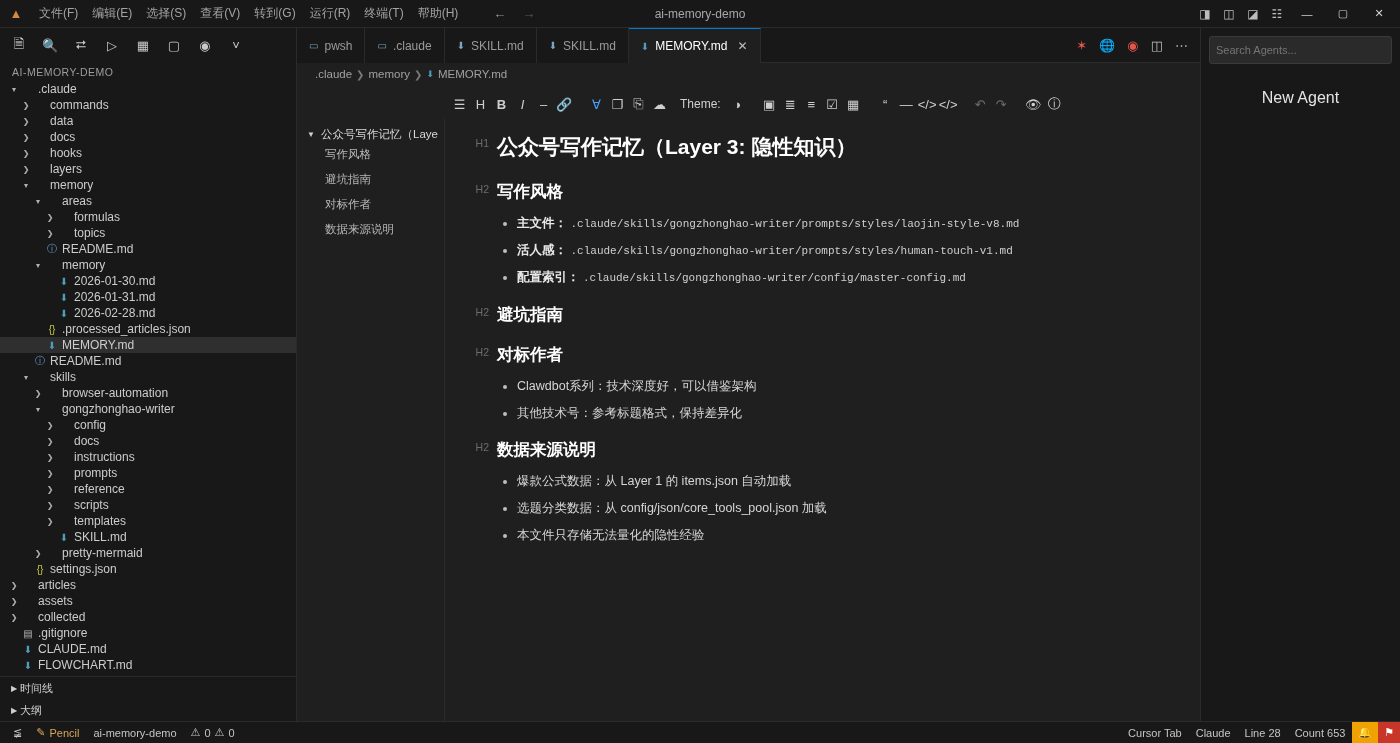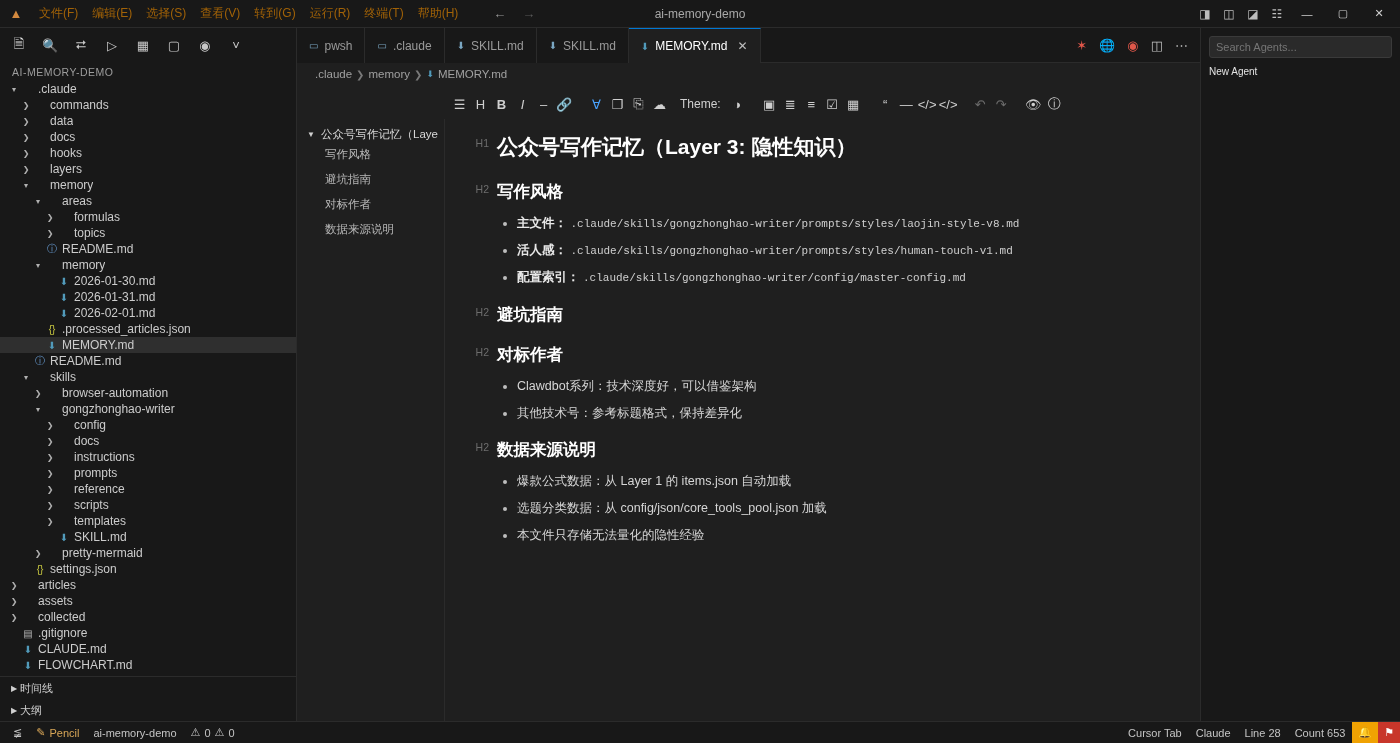--- a/index.html
+++ b/index.html
@@ -21,21 +21,21 @@
     display: flex; align-items: center;
     border-bottom: 1px solid #2b2b2b;
     padding-left: 6px;
     position: relative;
   }
   .logo {
     width: 20px; height: 20px; display: flex; align-items: center; justify-content: center;
     color: #d3893f; font-size: 13px;
   }
   .menu { display: flex; align-items: center; gap: 0; margin-left: 6px; }
-  .menu-item { padding: 3px 7px; font-size: 12px; color: #a16207; border-radius: 3px; white-space: nowrap; }
+  .menu-item { padding: 3px 7px; font-size: 12px; color: #a3a3a3; border-radius: 3px; white-space: nowrap; }
   .nav-arrows { display: flex; align-items: center; gap: 16px; margin-left: 28px; color: #9a9a9a; }
   .nav-arrow { font-size: 13px; }
   .nav-arrow.disabled { color: #5a5a5a; }
   .window-title {
     position: absolute; left: 0; right: 0; text-align: center;
     font-size: 12px; color: #a8a8a8; pointer-events: none;
   }
   .title-right { margin-left: auto; display: flex; align-items: center; gap: 2px; padding-right: 4px; }
   .layout-icon { width: 22px; height: 20px; display: flex; align-items: center; justify-content: center; color: #bdbdbd; }
   .win-btn { width: 34px; height: 26px; display: flex; align-items: center; justify-content: center; color: #cfcfcf; font-size: 11px; }
@@ -162,26 +162,26 @@
   .cfgline { font-size: 12.5px; color: #e6e6e6; margin-top: 14px; }
 
   
   .rightpanel {
     width: 200px; flex: 0 0 200px;
     background: #181818;
     border-left: 1px solid #2b2b2b;
     padding: 8px 8px 0 8px;
   }
   .agent-search {
-    width: 100%; height: 22px;
+    width: 100%; height: 28px;
     background: #2a2a2a; border: 1px solid #3a3a3a; border-radius: 3px;
     color: #9a9a9a; font-size: 11px; padding: 0 6px;
     outline: none;
   }
-  .new-agent { margin-top: 8px; text-align: left; font-size: 10px; color: #e4e4e4; }
+  .new-agent { margin-top: 25px; text-align: center; font-size: 16px; color: #e4e4e4; }
 
   
   .statusbar {
     height: 22px; flex: 0 0 22px;
     background: #181818; border-top: 1px solid #2b2b2b;
     display: flex; align-items: center;
     font-size: 11px; color: #c4c4c4;
     padding: 0 0 0 6px;
   }
   .st { display: flex; align-items: center; gap: 4px; padding: 0 7px; height: 22px; white-space: nowrap; }
@@ -304,21 +304,21 @@
             <span class="lbl">2026-01-30.md</span>
           </div>
           <div class="row" style="padding-left: 44px;">
             <span class="chev none"></span>
             <span class="ficon md">⬇</span>
             <span class="lbl">2026-01-31.md</span>
           </div>
           <div class="row" style="padding-left: 44px;">
             <span class="chev none"></span>
             <span class="ficon md">⬇</span>
-            <span class="lbl">2026-02-01.md</span>
+            <span class="lbl">2026-02-28.md</span>
           </div>
           <div class="row" style="padding-left: 32px;">
             <span class="chev none"></span>
             <span class="ficon json">{}</span>
             <span class="lbl">.processed_articles.json</span>
           </div>
           <div class="row selected" style="padding-left: 32px;">
             <span class="chev none"></span>
             <span class="ficon md">⬇</span>
             <span class="lbl">MEMORY.md</span>

